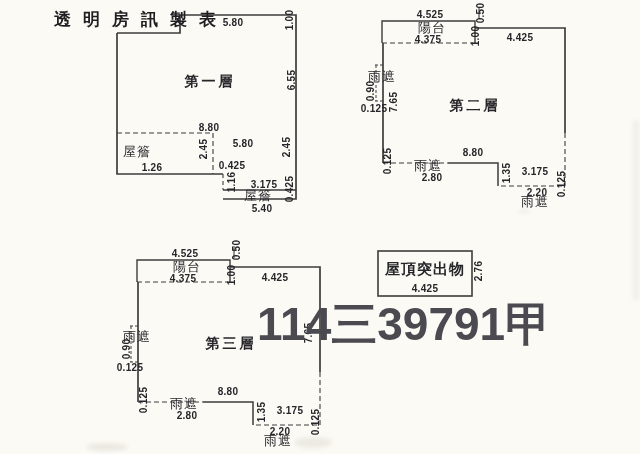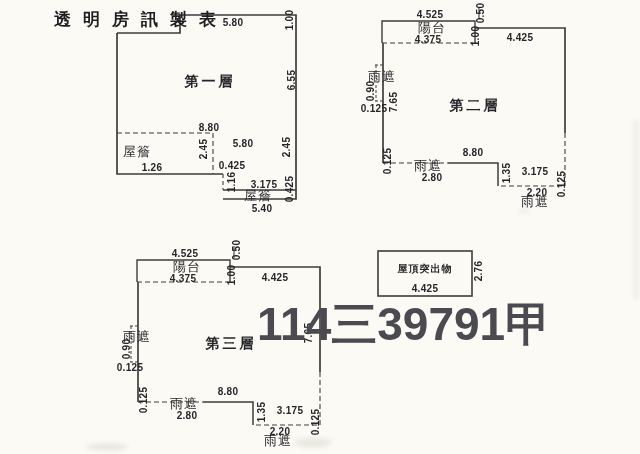--- a/index.html
+++ b/index.html
@@ -10,21 +10,21 @@
   }
   svg.plan-lines{position:absolute;left:0;top:0;z-index:1;}
   .lbl{
     position:absolute;z-index:3;transform:translate(-50%,-50%);
     white-space:nowrap;color:#26262a;
   }
   .v{transform:translate(-50%,-50%) rotate(-90deg);}
   .d{font-size:10px;font-weight:bold;letter-spacing:.3px;}
   .cjk{font-size:13px;font-weight:400;letter-spacing:1px;}
   .fname{font-size:14px;font-weight:600;letter-spacing:3px;}
-  .roofname{font-size:10px;font-weight:600;letter-spacing:1px;}
+  .roofname{font-size:15px;font-weight:600;letter-spacing:1px;}
   .title{
     position:absolute;left:54px;top:8px;z-index:4;
     font-size:17px;font-weight:600;letter-spacing:12px;color:#1f1f22;
   }
   .wm{
     position:absolute;left:257px;z-index:5;line-height:1;
     font-weight:bold;color:#4a4a50;
   }
   #wm1{top:301px;font-size:46px;letter-spacing:0;}
   #wm2{top:343px;font-size:42px;letter-spacing:5px;}

